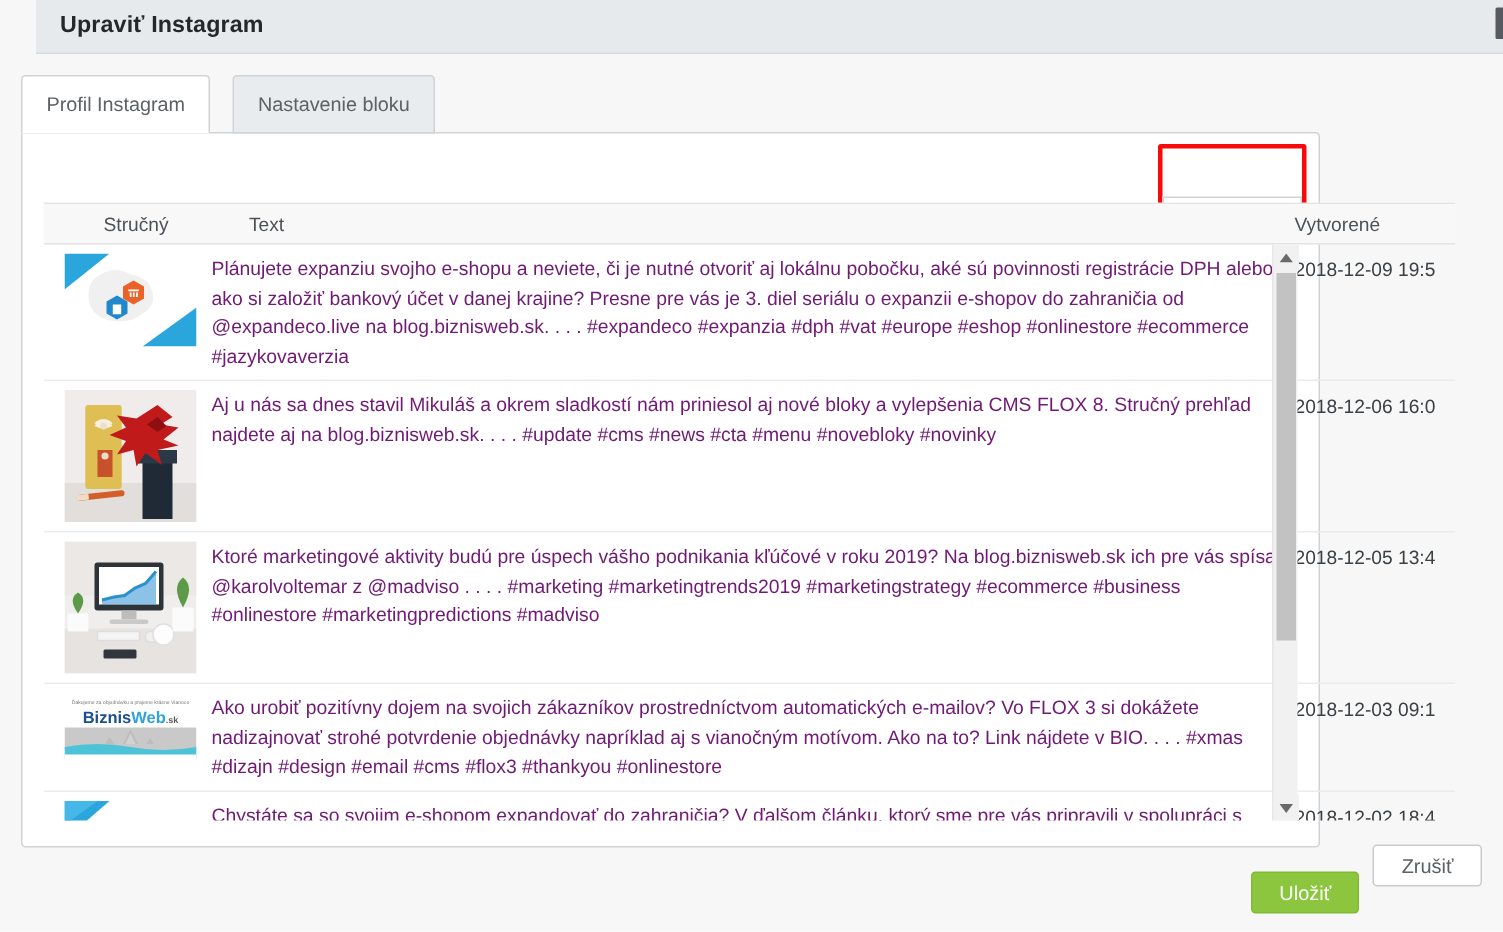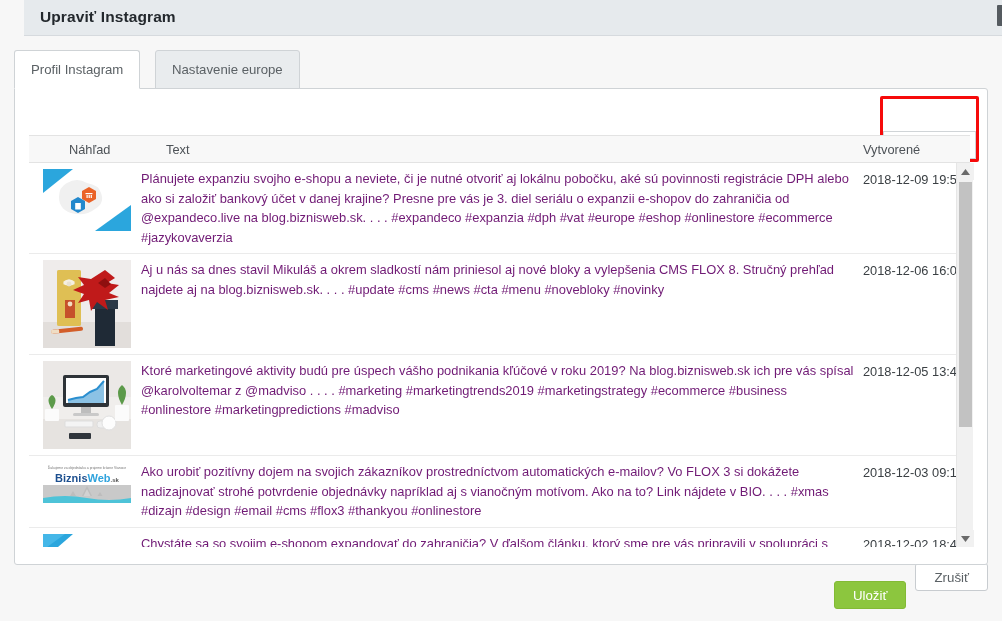--- a/index.html
+++ b/index.html
@@ -29,21 +29,21 @@
     width: 21px; height: 21px;
     background: #555b60;
     color: #fff;
     font-size: 11px; font-weight: bold;
     line-height: 21px; text-align: center;
     cursor: pointer; border-radius: 1px;
     font-family: "Liberation Sans", sans-serif;
   }
 
   
-  .tabs-wrap { position: absolute; left: 14px; top: 50px; width: 974px; }
+  .tabs-wrap { position: absolute; left: 14px; top: 50px; width: 866px; }
   .tabs { position: relative; height: 39px; }
   .tab {
     position: absolute; top: 0; height: 39px;
     line-height: 38px;
     font-size: 13.2px; color: #5b6165;
     padding: 0 16px;
     border: 1px solid #cfd3d6;
     border-radius: 3px 3px 0 0;
     cursor: pointer;
     text-align: center;
@@ -188,21 +188,21 @@
   <div class="close-btn">✕</div>
 </div>
 
 <div class="tabs-wrap">
 
   <div class="tabs">
     <div class="tab active">
       <span>Profil Instagram</span>
     </div>
     <div class="tab inactive">
-      <span>Nastavenie europe</span>
+      <span>Nastavenie bloku</span>
     </div>
   </div>
 
   <div class="tab-panel">
 
     <div class="refresh-row">
       <div class="refresh-highlight">
         <div class="refresh-btn">
           <span class="refresh-icon">
             <svg width="15" height="15" viewBox="0 0 16 16">
@@ -210,21 +210,21 @@
               <polygon points="8.3,0.2 8.3,4.6 4.5,2.4" fill="#2eab2e"></polygon>
             </svg>
           </span>
           <span>Refresh</span>
         </div>
       </div>
     </div>
 
     <div class="table-area">
       <div class="thead">
-        <div class="th th-thumb">Náhľad</div>
+        <div class="th th-thumb">Stručný</div>
         <div class="th th-text">Text</div>
         <div class="th th-date">Vytvorené</div>
       </div>
 
       <div class="row">
         <div class="cell-thumb">
           <span>
             <svg class="thumb" width="88" height="62" viewBox="0 0 88 62">
               <rect width="88" height="62" fill="#ffffff"></rect>
               <path d="M0 0 H30 L0 24 Z" fill="#2ba6dd"></path>

